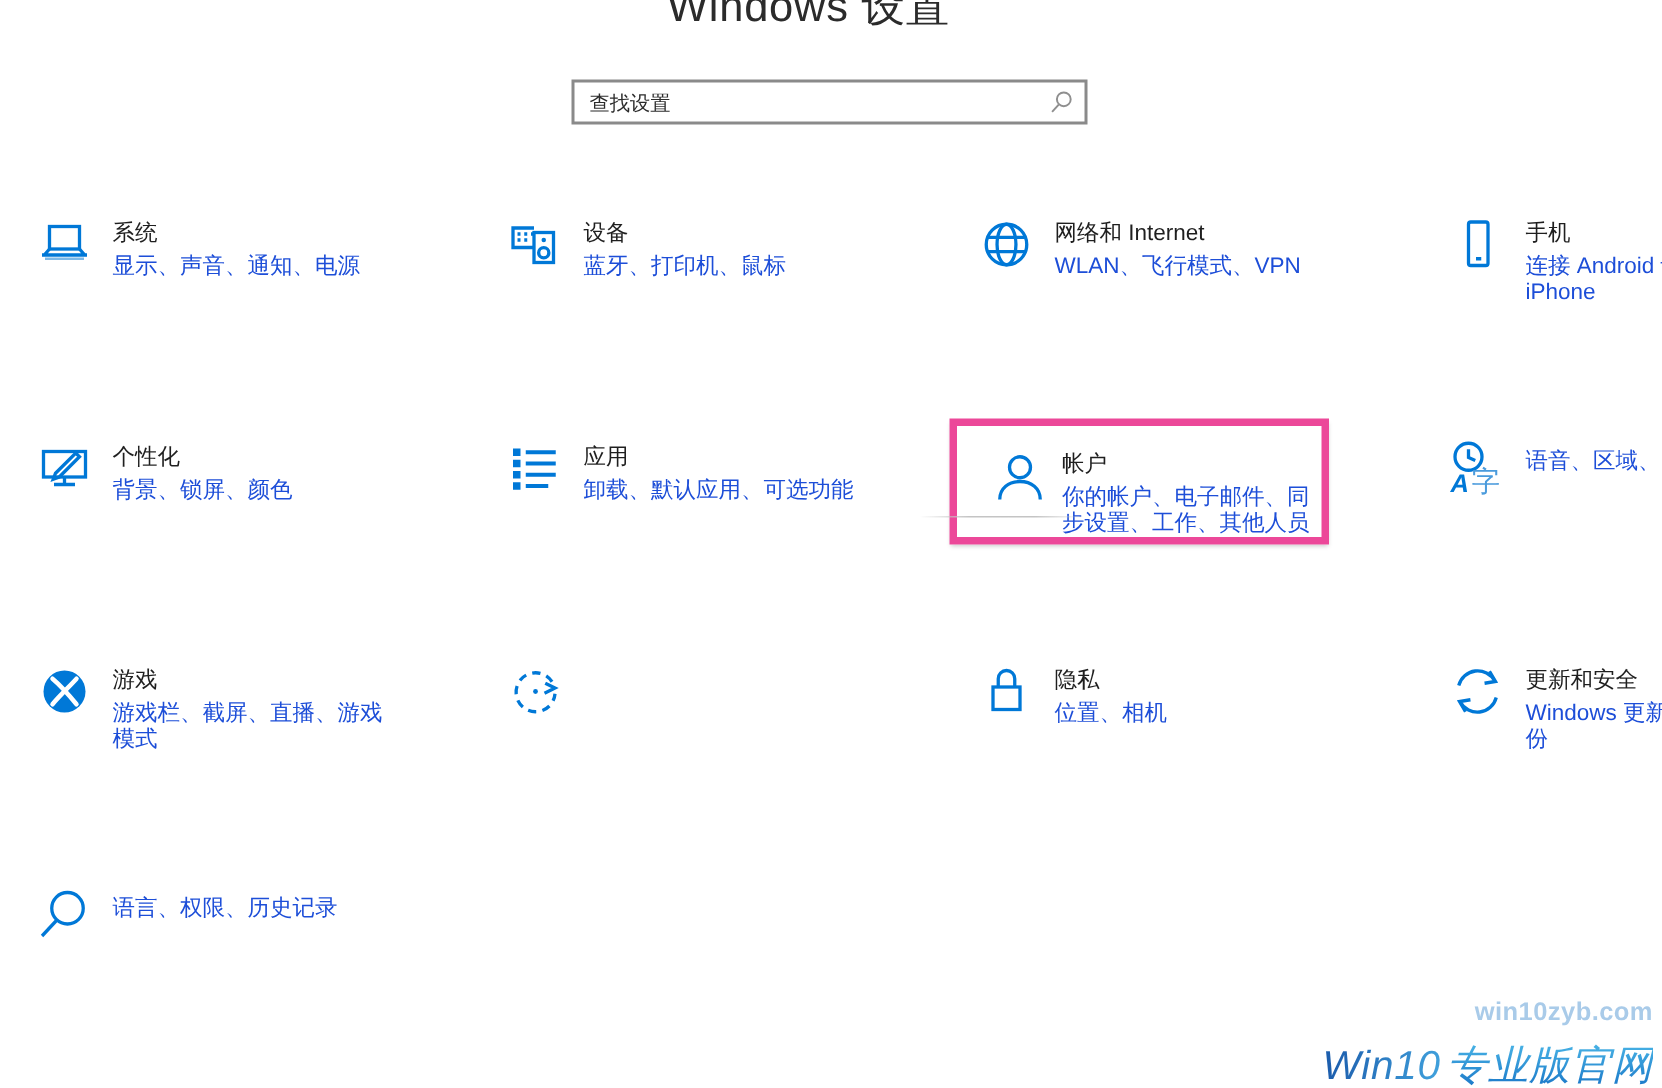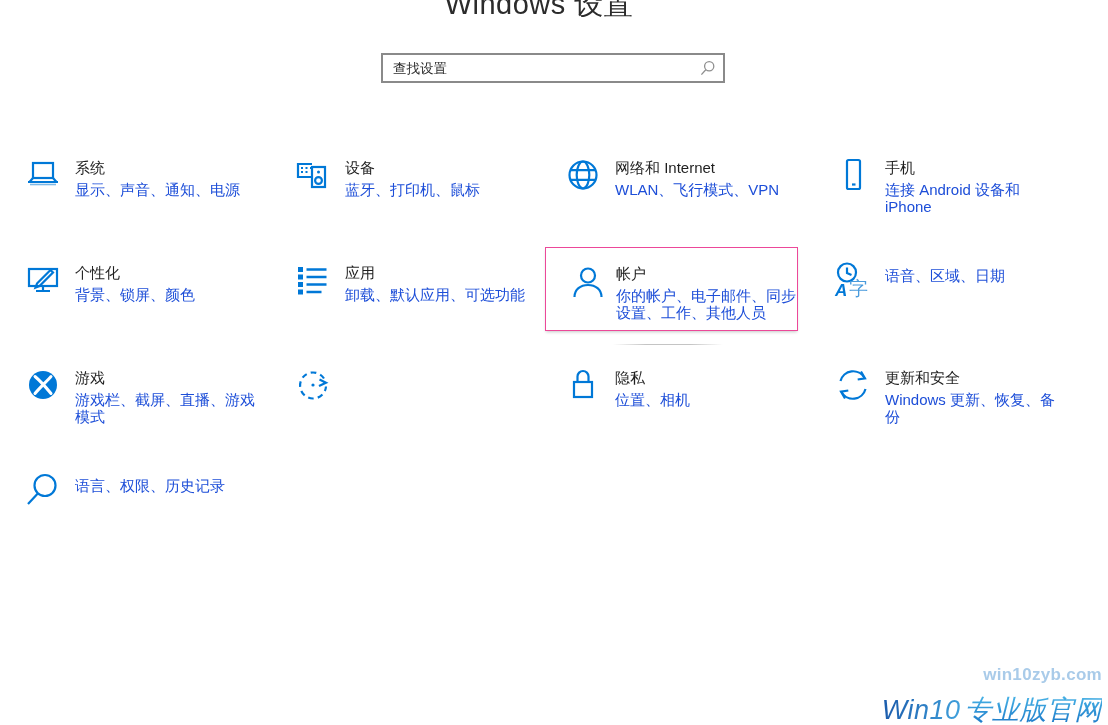--- a/index.html
+++ b/index.html
@@ -19,25 +19,25 @@
   .search-input{
     width:100%;height:100%;box-sizing:border-box;
     border:2px solid #8a8a8a;border-radius:0;background:#fff;
     padding:0 34px 0 10px;font-size:13.5px;color:#222;outline:none;
     font-family:"Liberation Sans","DejaVu Sans",sans-serif;
   }
   .search-input::placeholder{color:#2b2b2b;opacity:1;}
   .search-glyph{position:absolute;right:9px;top:7px;width:16px;height:16px;pointer-events:none;}
 
   
-  .grid{position:absolute;left:5px;top:142px;width:1090px;display:grid;
-        grid-template-columns:repeat(4,270px);grid-auto-rows:105px;}
+  .grid{position:absolute;left:5px;top:130px;width:1090px;display:grid;
+        grid-template-columns:repeat(4,270px);grid-auto-rows:105px;gap:44px;}
   .tile{position:relative;width:253px;height:84px;box-sizing:border-box;
         padding:16px 0 0 70px;cursor:pointer;}
-  .tile.hl{border:1px solid #ec4899;background:#fff;
+  .tile.hl{border:5px solid #ec4899;background:#fff;
         box-shadow:0 2px 3px -1px rgba(0,0,0,.22);}
   .tile-icon{position:absolute;left:18px;top:13px;width:40px;height:40px;}
   .tile.hl .tile-icon{left:22px;top:15px;}
   .tile-title{font-size:15px;line-height:19px;color:#1f1f1f;}
   .tile-subtitle{font-size:15px;line-height:17px;color:#1d4ed8;margin-top:4px;max-width:181px;}
   svg{display:block;}
 
   
   .artifact-line{position:absolute;left:613px;top:344px;width:110px;height:1px;
     background:linear-gradient(90deg,rgba(190,190,190,0),#c4c4c4 30%,#c4c4c4 70%,rgba(190,190,190,0));}

